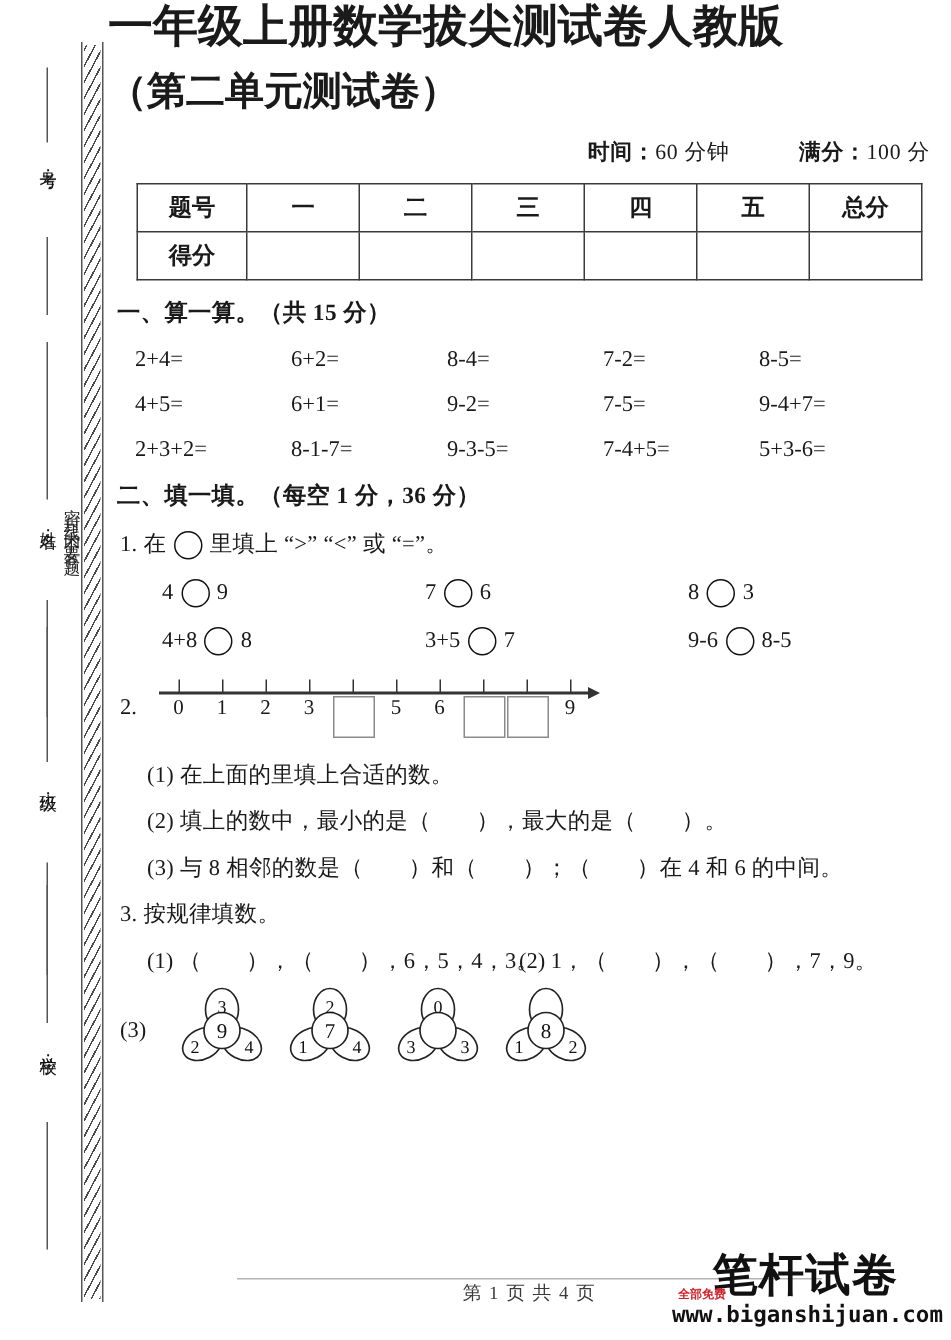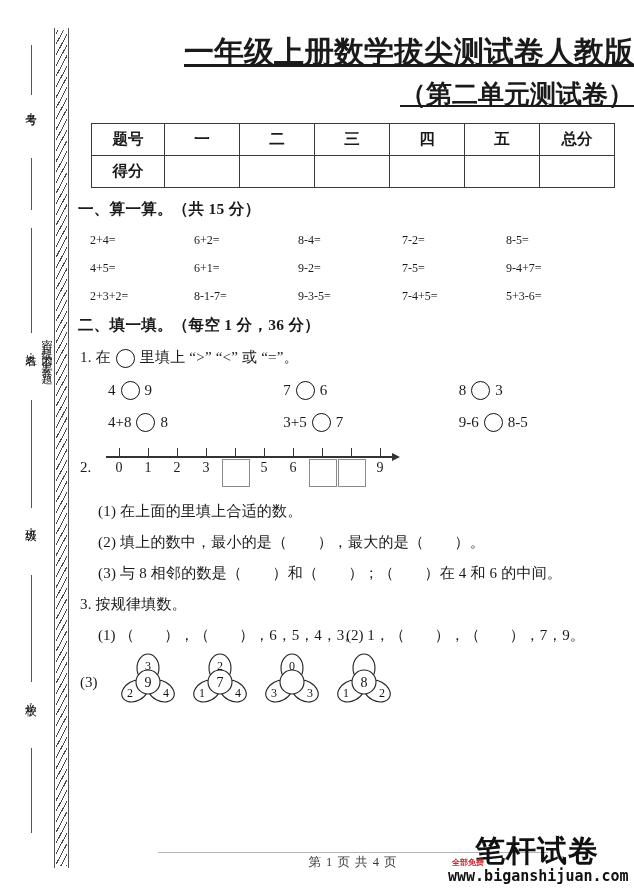--- a/index.html
+++ b/index.html
@@ -87,21 +87,21 @@
   #line-school   { top: 590px; height: 92px; }
   #line-school2  { top: 748px; height: 85px; }
 
   
   #page {
     position: absolute;
     left: 72px; top: 0;
     width: 562px; height: 893px;
   }
 
-  #title-block { padding-top: 34px; text-align: right; text-decoration: underline; }
+  #title-block { text-align: left; }
   #main-title {
     font-size: 30px;
     font-weight: bold;
     letter-spacing: 0px;
     line-height: 1.18;
   }
   #sub-title {
     font-size: 26px;
     font-weight: bold;
     margin-top: 8px;
@@ -140,21 +140,21 @@
   .section-head {
     font-size: 15.5px;
     font-weight: bold;
     margin: 11px 0 0 6px;
     letter-spacing: 0.3px;
   }
 
   .calc-row {
     display: flex;
     margin: 13px 0 0 18px;
-    font-size: 12px;
+    font-size: 15px;
   }
   .calc-row .cell {
     width: 104px;
     white-space: nowrap;
   }
 
   .q-line {
     font-size: 15px;
     margin: 12px 0 0 8px;
     letter-spacing: 0.2px;
@@ -323,20 +323,25 @@
   <div class="field-line" id="line-school2"></div>
 </div>
 
 <div id="page">
 
   <div id="title-block">
     <div id="main-title">一年级上册数学拔尖测试卷人教版</div>
     <div id="sub-title">（第二单元测试卷）</div>
   </div>
 
+  <div id="meta-line">
+    <span class="meta-item">时间：</span><span class="meta-val">60 分钟</span>
+    <span class="meta-gap"></span>
+    <span class="meta-item">满分：</span><span class="meta-val">100 分</span>
+  </div>
 
   <table id="score-table">
     <tbody>
       <tr>
         <td class="hcell">题号</td>
         <td>一</td>
         <td>二</td>
         <td>三</td>
         <td>四</td>
         <td>五</td>

